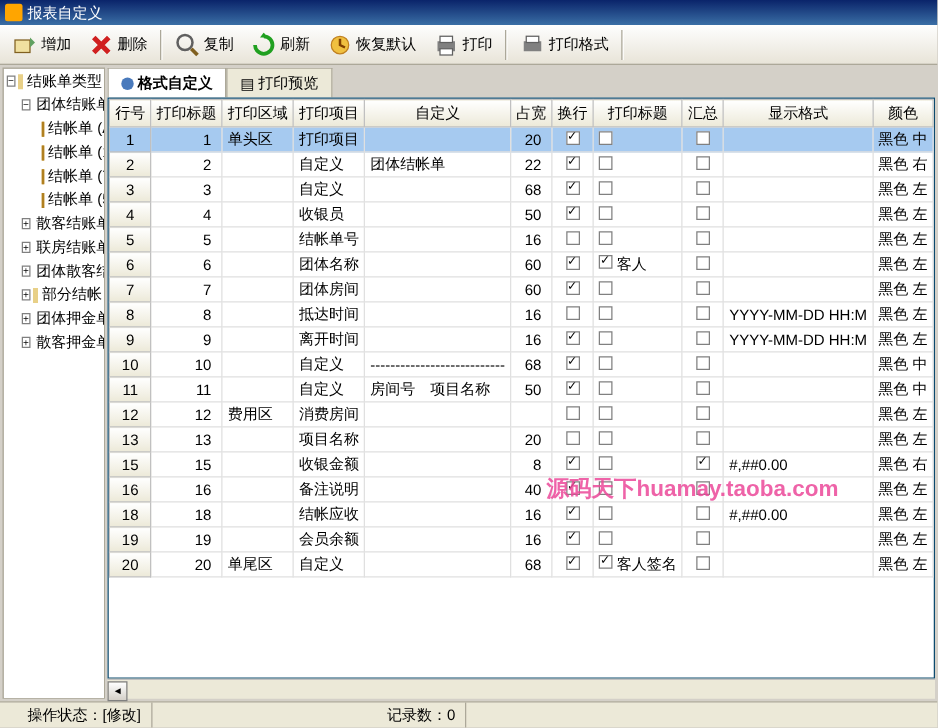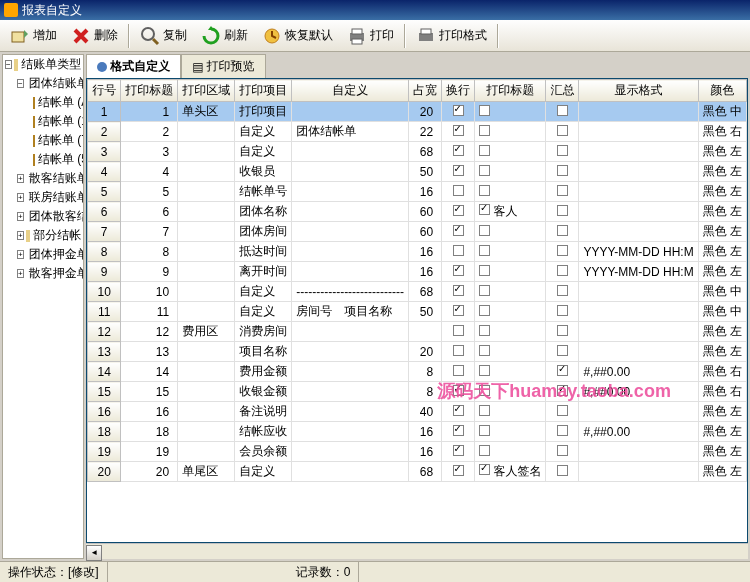--- a/index.html
+++ b/index.html
@@ -27,21 +27,21 @@
 .grid-wrap { flex:1; background:#fff; border:1px solid #0c4a6e; overflow:hidden; position:relative; }
 .grid { width:100%; border-collapse:collapse; }
 .grid th { background:linear-gradient(#fff,#ece9d8); border:1px solid #c0c0c0; padding:2px 4px; font-weight:normal; height:20px; white-space:nowrap; }
 .grid td { border:1px solid #e0e0e0; padding:1px 4px; height:19px; white-space:nowrap; }
 .grid tr.sel td { background:#a6caf0; }
 .grid td.rn { background:linear-gradient(#fff,#ece9d8); text-align:center; border:1px solid #c0c0c0; }
 .grid td.num { text-align:right; padding-right:8px; }
 .cb { width:11px; height:11px; border:1px solid #808080; background:#fff; display:inline-block; position:relative; }
 .cb.ck::after { content:"✓"; position:absolute; top:-3px; left:0; font-size:10px; color:#000; }
 .status { height:21px; background:#ece9d8; border-top:1px solid #aca899; display:flex; align-items:center; }
-.status-cell { padding:0 8px; border-right:1px solid #aca899; height:100%; display:flex; align-items:center; }
+.status-cell { padding:0 8px; border-right:1px solid #aca899; height:100%; display:flex; align-items:center;margin-left:14px; }
 .hscroll { height:16px; background:#ece9d8; border-top:1px solid #c0c0c0; position:relative; }
 .hscroll-btn { width:16px; height:16px; background:linear-gradient(#fff,#d4d0c8); border:1px solid #808080; display:inline-flex; align-items:center; justify-content:center; font-size:8px; }
 .watermark { position:absolute; top:300px; left:350px; color:#ec4899; font-size:18px; font-weight:bold; pointer-events:none; z-index:10; opacity:0.85; }
 </style>
 </head>
 <body>
 
 <div class="titlebar">
   <span class="titlebar-icon"></span>
   <span>报表自定义</span>
@@ -357,33 +357,20 @@
     <td>项目名称</td>
     <td></td>
     <td class="num">20</td>
     <td style="text-align:center"><span class="cb"></span></td>
     <td><span class="cb"></span></td>
     <td style="text-align:center"><span class="cb"></span></td>
     <td></td>
     <td>黑色 左</td>
   </tr>
             <tr class="">
-    <td class="rn">14</td>
-    <td class="num">14</td>
-    <td></td>
-    <td>费用金额</td>
-    <td></td>
-    <td class="num">8</td>
-    <td style="text-align:center"><span class="cb"></span></td>
-    <td><span class="cb"></span></td>
-    <td style="text-align:center"><span class="cb ck"></span></td>
-    <td>#,##0.00</td>
-    <td>黑色 右</td>
-  </tr>
-            <tr class="">
     <td class="rn">15</td>
     <td class="num">15</td>
     <td></td>
     <td>收银金额</td>
     <td></td>
     <td class="num">8</td>
     <td style="text-align:center"><span class="cb ck"></span></td>
     <td><span class="cb"></span></td>
     <td style="text-align:center"><span class="cb ck"></span></td>
     <td>#,##0.00</td>

